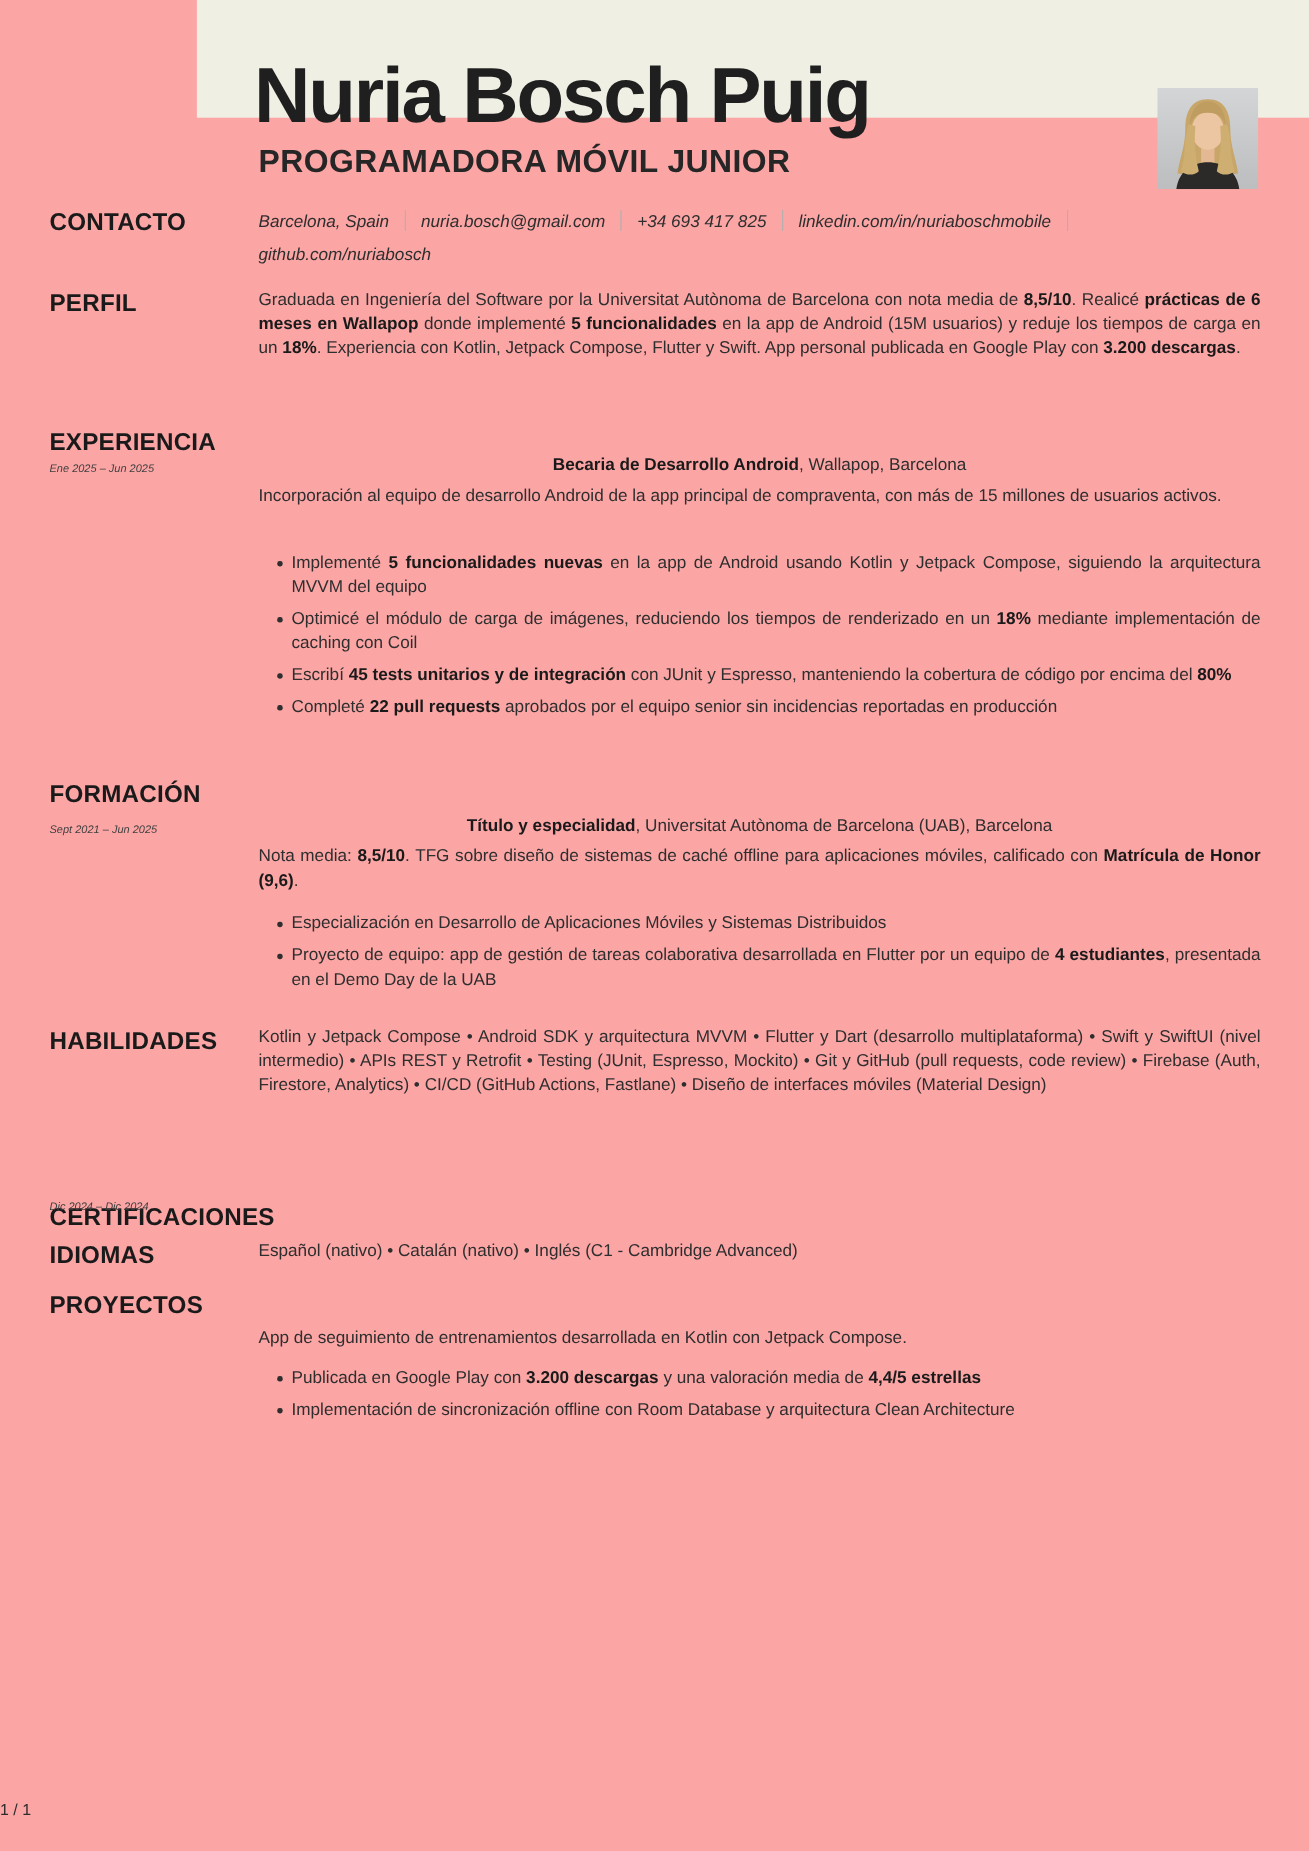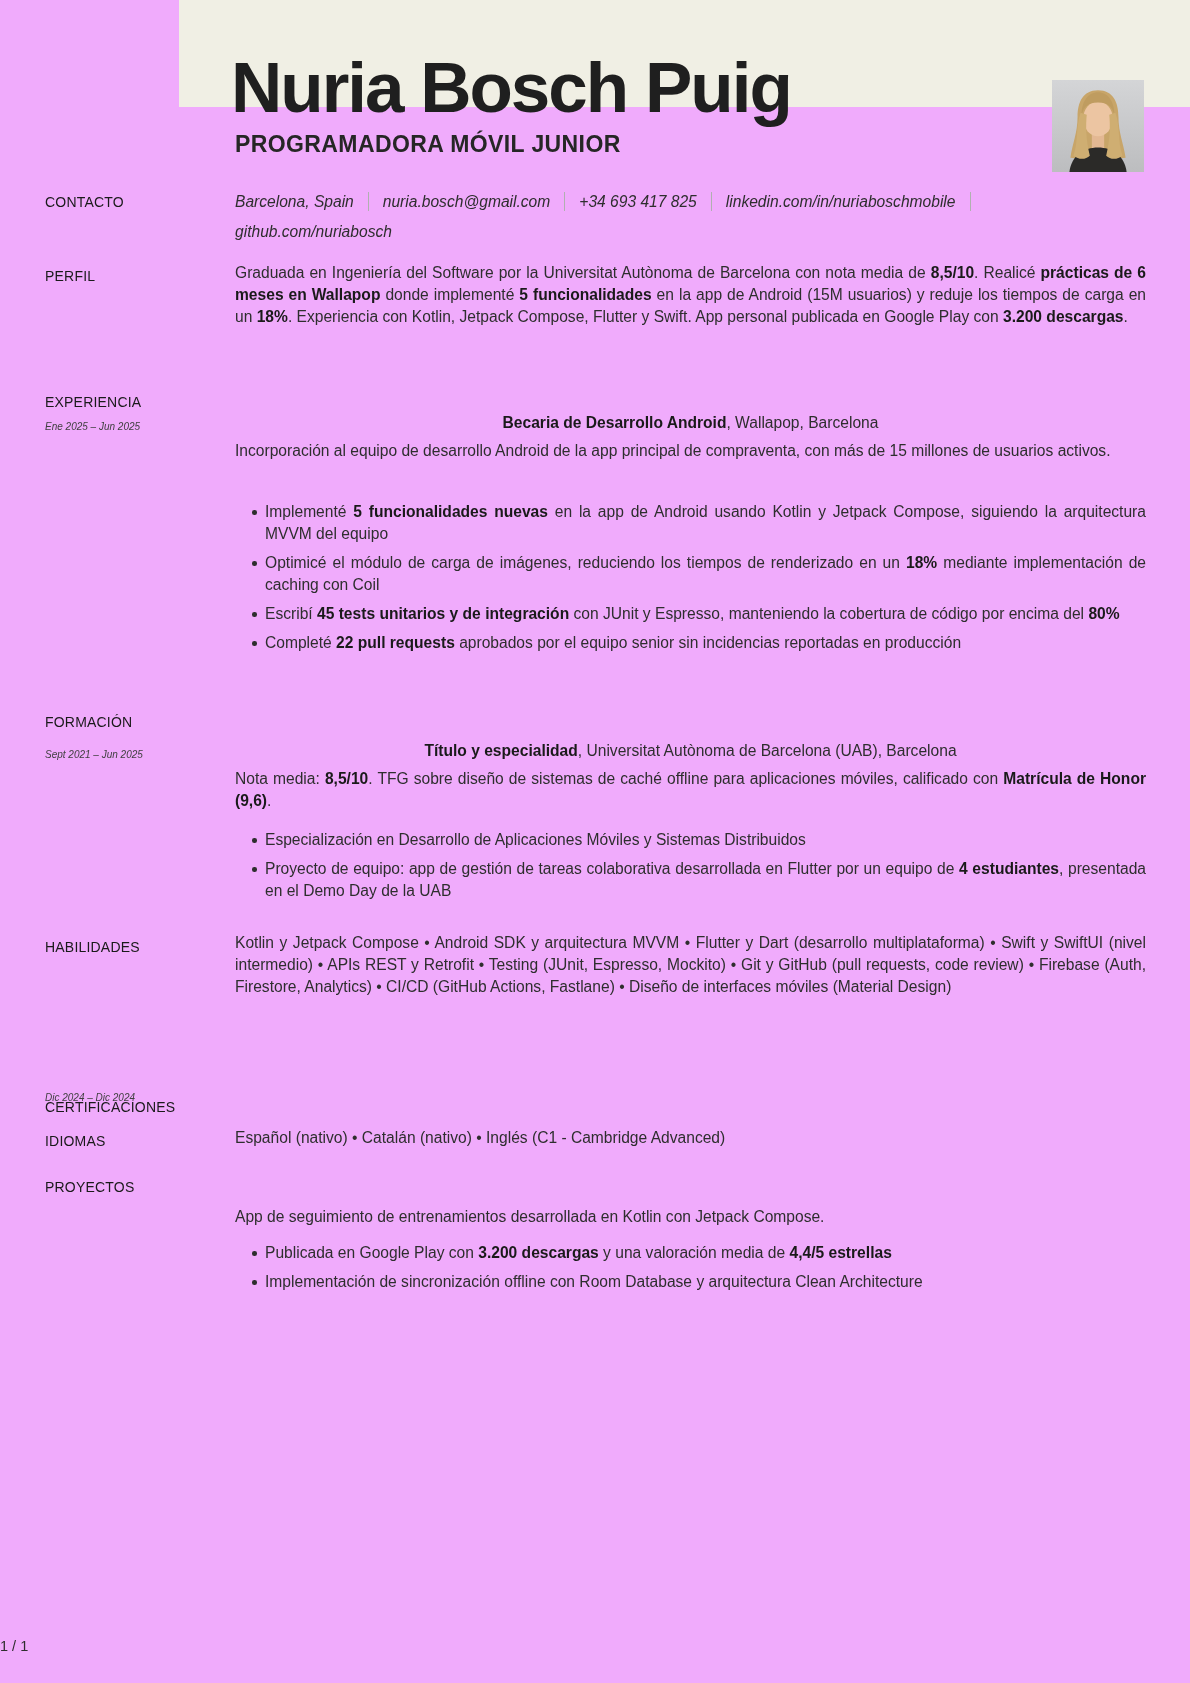--- a/index.html
+++ b/index.html
@@ -1,28 +1,28 @@
 <!DOCTYPE html>
 <html lang="es"><head>
 <meta charset="utf-8">
 <title>Nuria Bosch Puig — CV</title>
 <style>
   html,body{margin:0;padding:0;background:#ffffff;}
   .page{
-    position:relative;width:1190px;height:1683px;margin:0 auto;background:#f0abfc;
+    position:relative;width:1190px;height:1683px;margin:0 auto;background:#fca5a5;
     font-family:"Liberation Sans","DejaVu Sans",sans-serif;color:#2e2e2e;overflow:hidden;
   }
   .band{position:absolute;left:179px;top:0;width:1011px;height:107px;background:#f0efe4;}
   .name{position:absolute;left:231px;top:50px;margin:0;font-size:71px;line-height:76px;
         font-weight:800;letter-spacing:-2px;color:#1f1f1f;white-space:nowrap;}
-  .subtitle{position:absolute;left:235px;top:131px;font-size:23px;font-weight:700;
+  .subtitle{position:absolute;left:235px;top:131px;font-size:29px;font-weight:700;
         letter-spacing:0.4px;color:#262626;white-space:nowrap;}
   .photo{position:absolute;left:1052px;top:80px;width:92px;height:92px;overflow:hidden;}
   .photo svg{display:block;width:100%;height:100%;}
-  .sec-label{position:absolute;left:45px;font-size:14px;font-weight:400;color:#1a1a1a;
+  .sec-label{position:absolute;left:45px;font-size:22px;font-weight:700;color:#1a1a1a;
         letter-spacing:0.2px;line-height:20px;white-space:nowrap;}
   .date{position:absolute;left:45px;width:185px;font-size:10px;font-style:italic;
         color:#3f3f3f;line-height:19px;white-space:nowrap;}
   .content{position:absolute;left:235px;width:911px;font-size:15.6px;line-height:22px;
         color:#2e2e2e;margin:0;}
   .para{text-align:justify;}
   .title-line{white-space:nowrap;text-align:center;}
   .b{font-weight:700;color:#1a1a1a;}
   .blist{list-style:none;padding:0;}
   .blist li{position:relative;padding-left:30px;margin:0 0 7px 0;text-align:justify;}

